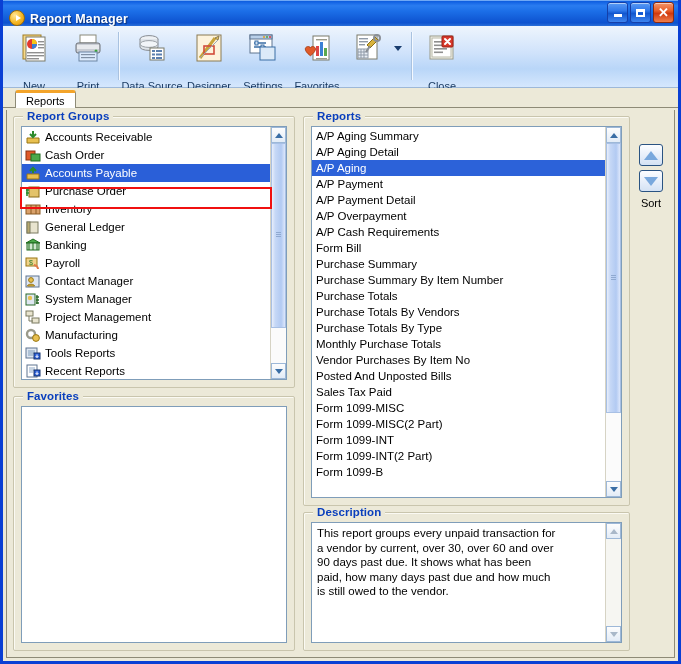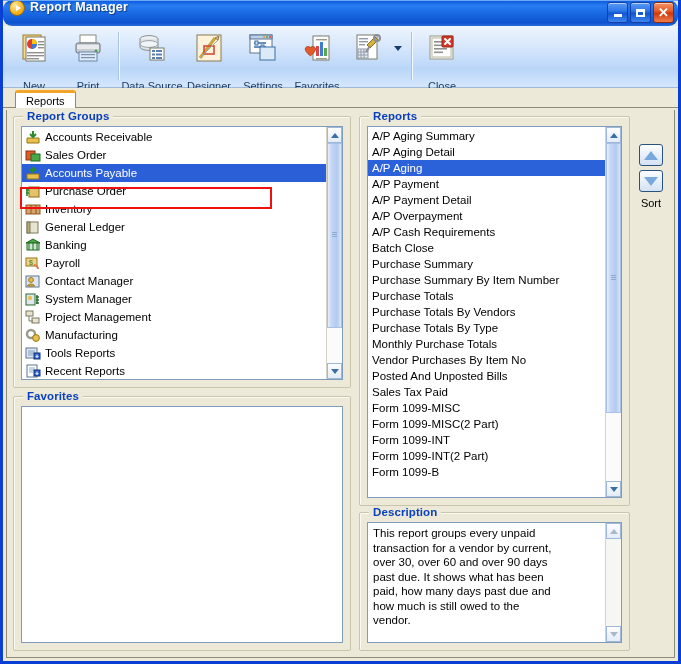--- a/index.html
+++ b/index.html
@@ -13,25 +13,24 @@
     position:absolute;left:0;top:0;width:681px;height:664px;
     box-sizing:border-box;
     border:3px solid #0a3fd4;
     border-top:0;
     background:#ece9d8;
   }
   
   .titlebar{
     height:26px;
     background:linear-gradient(to bottom,#0756d6 0%,#1363e4 8%,#2a7cf0 22%,#1c6fe8 42%,#0d52cf 88%,#2a6fd8 100%);
-    display:flex;align-items:flex-start;
+    display:flex;align-items:flex-end;
     padding-left:6px;
     position:relative;
     box-sizing:border-box;
-    border-radius:9px;
   }
   .titlebar::after{
     content:"";position:absolute;left:0;right:0;top:0;height:1px;background:#6fa8f5;
   }
   .title-icon{
     width:16px;height:16px;border-radius:50%;
     background:radial-gradient(circle at 35% 32%, #ffe79a 0%, #f5b722 55%, #d98a09 100%);
     border:1px solid #9a6a06;
     box-sizing:border-box;
     display:flex;align-items:center;justify-content:center;
@@ -109,21 +108,21 @@
 
   
   .page{
     position:absolute;left:3px;right:3px;top:110px;bottom:3px;
     background:#ece9d8;
     border:1px solid #8e8b77;border-top:none;
     box-sizing:border-box;
     padding:6px;
   }
   .cols{display:flex;gap:8px;height:100%;}
-  .colL{width:338px;display:flex;flex-direction:column;gap:8px;}
+  .colL{width:282px;display:flex;flex-direction:column;gap:8px;}
   .colR{flex:1;display:flex;flex-direction:column;gap:6px;}
 
   
   .gbox{
     border:1px solid #c9c5ad;
     border-radius:2px;
     position:relative;
     box-sizing:border-box;
     background:#ece9d8;
     box-shadow:inset 1px 1px 0 #fbfaf3;
@@ -433,21 +432,21 @@
                         <path d="M2 8h12v5H2z" fill="#e8c050" stroke="#9a7712"></path>
                         <path d="M8 1v5M5 4l3 3 3-3" stroke="#2b8a2b" stroke-width="2" fill="none"></path>
                       </svg></span>
                     <span class="ltxt">Accounts Receivable</span>
                   </div>
                   <div class="li">
                     <span class="licon"><svg width="16" height="15" viewBox="0 0 16 15">
                         <rect x="1" y="3" width="9" height="9" fill="#e05a2a" stroke="#8a3210"></rect>
                         <rect x="6" y="6" width="9" height="7" fill="#4aa84a" stroke="#1f6b1f"></rect>
                       </svg></span>
-                    <span class="ltxt">Sales Order</span>
+                    <span class="ltxt">Cash Order</span>
                   </div>
                   <div class="li sel">
                     <span class="licon"><svg width="16" height="15" viewBox="0 0 16 15">
                         <path d="M2 8h12v5H2z" fill="#e8c050" stroke="#9a7712"></path>
                         <path d="M8 7V2M5 5l3-3 3 3" stroke="#2b8a2b" stroke-width="2" fill="none"></path>
                       </svg></span>
                     <span class="ltxt">Accounts Payable</span>
                   </div>
                   <div class="li">
                     <span class="licon"><svg width="16" height="15" viewBox="0 0 16 15">
@@ -588,21 +587,21 @@
                     <div class="li">
                       <span class="ltxt">A/P Payment Detail</span>
                     </div>
                     <div class="li">
                       <span class="ltxt">A/P Overpayment</span>
                     </div>
                     <div class="li">
                       <span class="ltxt">A/P Cash Requirements</span>
                     </div>
                     <div class="li">
-                      <span class="ltxt">Batch Close</span>
+                      <span class="ltxt">Form Bill</span>
                     </div>
                     <div class="li">
                       <span class="ltxt">Purchase Summary</span>
                     </div>
                     <div class="li">
                       <span class="ltxt">Purchase Summary By Item Number</span>
                     </div>
                     <div class="li">
                       <span class="ltxt">Purchase Totals</span>
                     </div>

